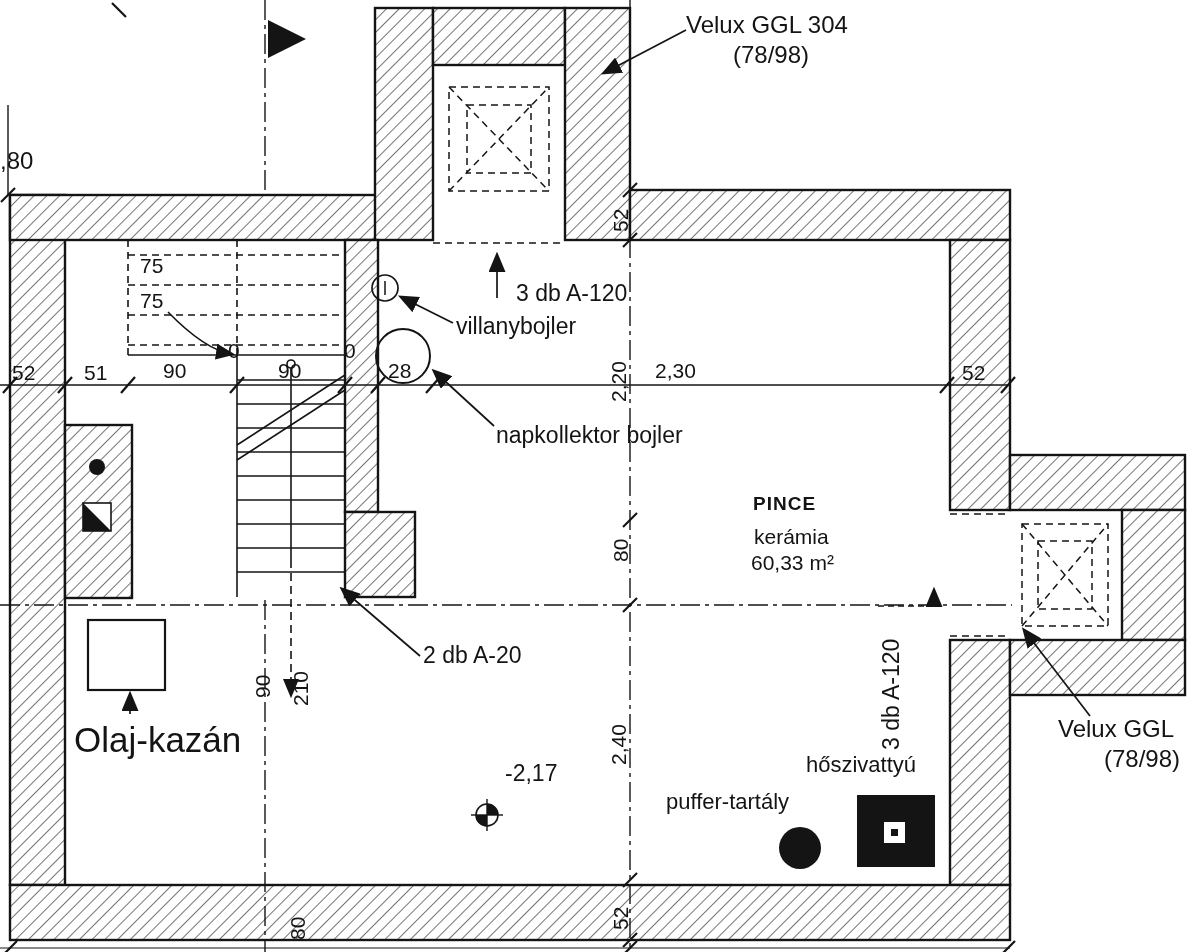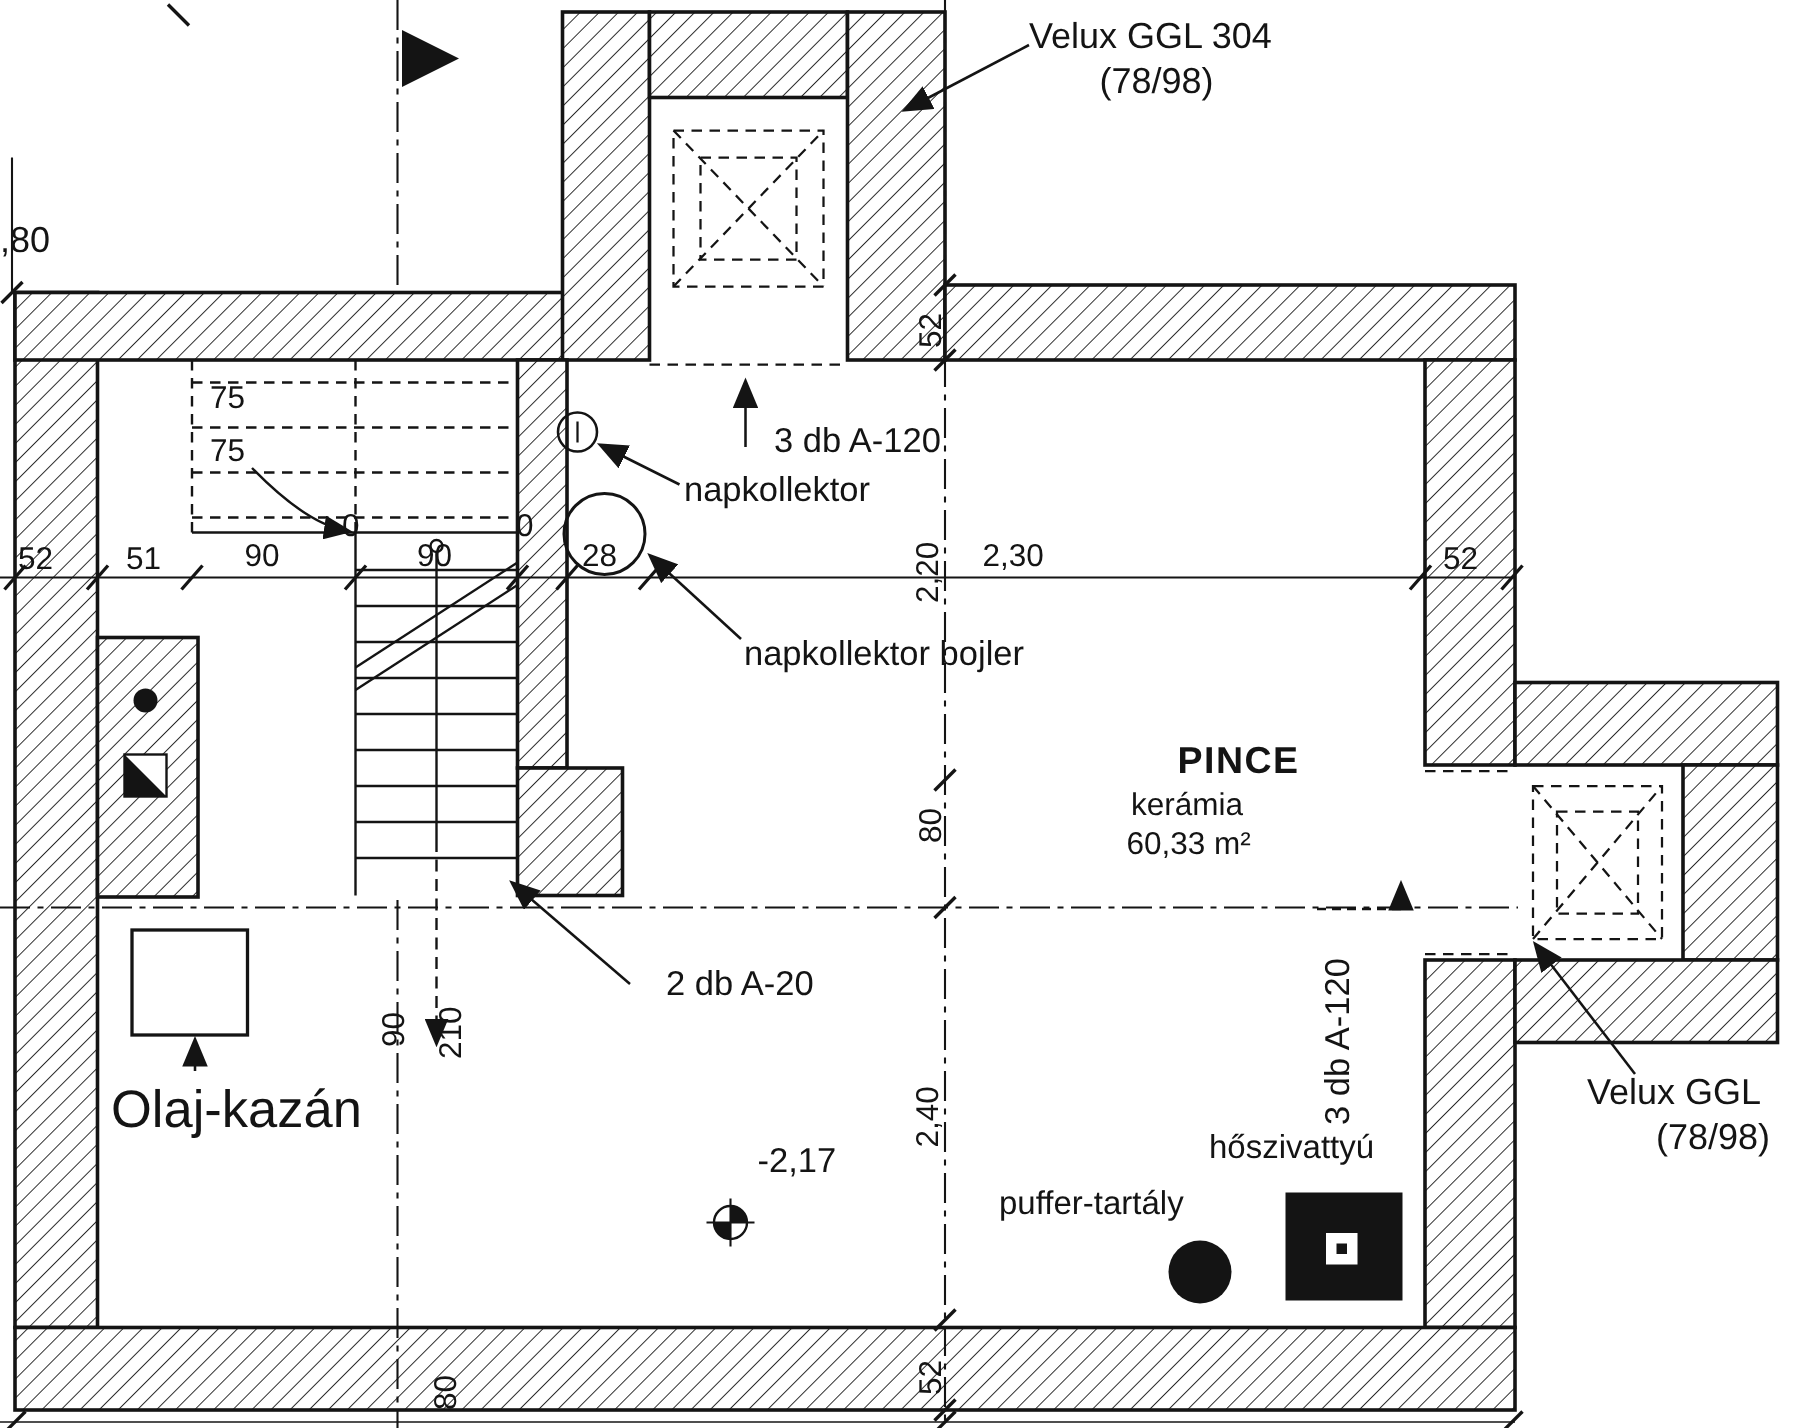--- a/index.html
+++ b/index.html
@@ -161,26 +161,26 @@
       <rect x="857" y="795" width="78" height="72" fill="#141414"></rect>
       <rect x="884" y="822" width="21" height="21" fill="#ffffff"></rect>
       <rect x="891" y="829" width="7" height="7" fill="#141414"></rect>
     </g>
   </g>
 </svg>
 
 <div class="lbl ann" style="left:686px;top:12px;font-size:24px">Velux GGL 304</div>
 <div class="lbl ann" style="left:733px;top:42px;font-size:24px">(78/98)</div>
 <div class="lbl ann" style="left:516px;top:281px">3 db A-120</div>
-<div class="lbl ann" style="left:456px;top:314px">napkollektor</div>
+<div class="lbl ann" style="left:456px;top:314px">villanybojler</div>
 <div class="lbl ann" style="left:496px;top:423px">napkollektor bojler</div>
-<div class="lbl ann bold" style="left:785px;top:494px;font-size:25px">PINCE</div>
+<div class="lbl ann bold" style="left:753px;top:494px;font-size:19px">PINCE</div>
 <div class="lbl dim" style="left:754px;top:526px">kerámia</div>
 <div class="lbl dim" style="left:751px;top:552px">60,33 m²</div>
-<div class="lbl ann" style="left:444px;top:643px">2 db A-20</div>
+<div class="lbl ann" style="left:423px;top:643px">2 db A-20</div>
 <div class="lbl big" style="left:74px;top:722px;font-size:35px">Olaj-kazán</div>
 <div class="lbl ann" style="left:505px;top:761px">-2,17</div>
 <div class="lbl big" style="left:806px;top:753px">hőszivattyú</div>
 <div class="lbl big" style="left:666px;top:790px">puffer-tartály</div>
 <div class="lbl ann rot" style="left:879px;top:750px">3 db A-120</div>
 <div class="lbl ann" style="left:1058px;top:716px;font-size:24px">Velux GGL</div>
 <div class="lbl ann" style="left:1104px;top:746px;font-size:24px">(78/98)</div>
 
 <div class="lbl dim" style="left:12px;top:362px">52</div>
 <div class="lbl dim" style="left:84px;top:362px">51</div>

